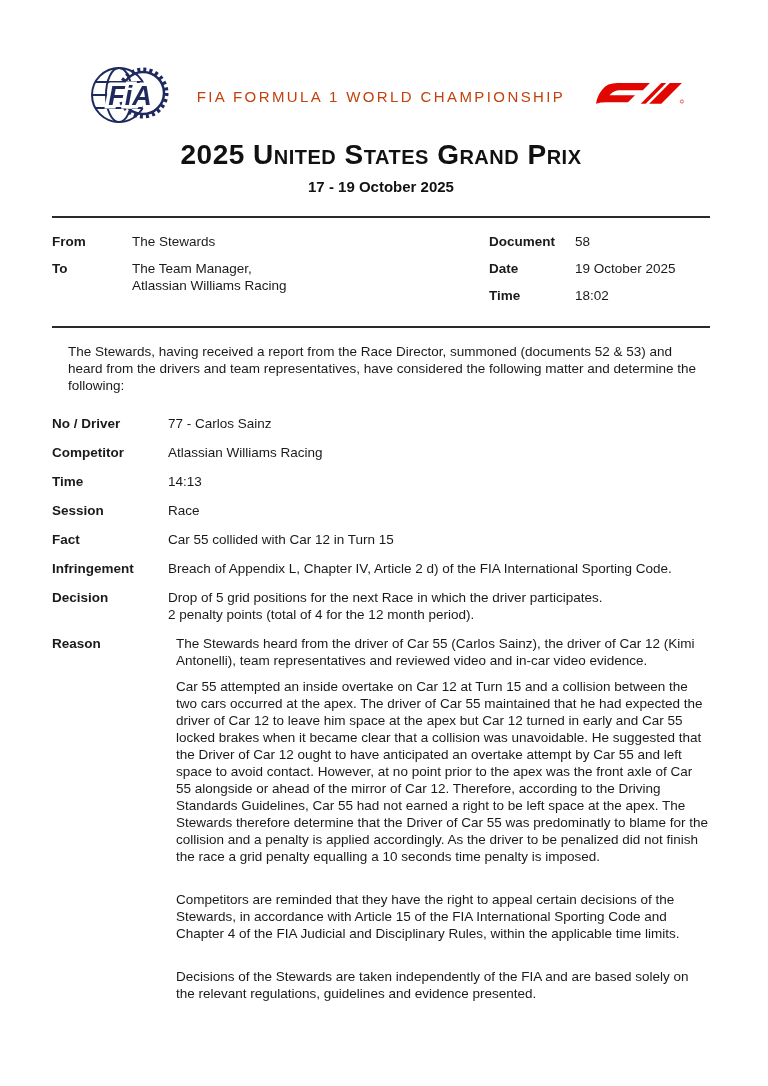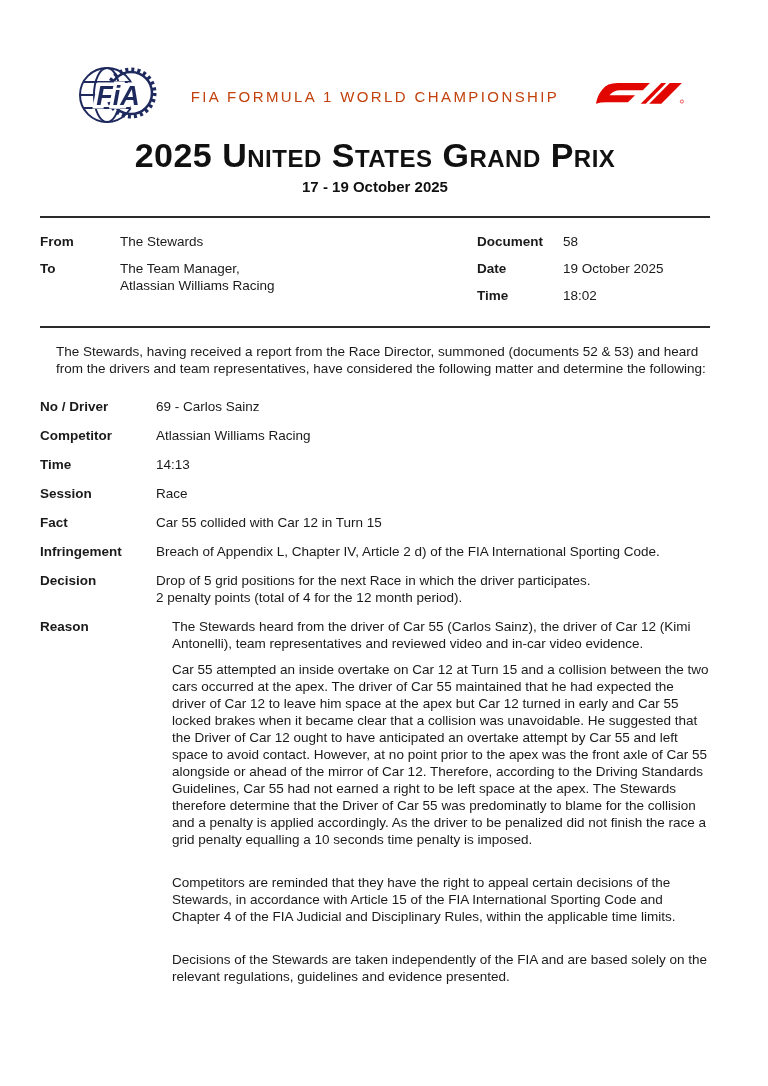--- a/index.html
+++ b/index.html
@@ -1,37 +1,37 @@
 <!DOCTYPE html>
 <html><head>
 <meta charset="utf-8">
 <style>
   html, body { margin: 0; padding: 0; background: #fff; }
   .page {
     width: 768px; height: 1086px; box-sizing: border-box;
-    padding: 64px 58px 0 40px;
+    padding: 64px 58px 0 52px;
     background: #ffffff; position: relative; overflow: hidden;
     font-family: "Liberation Sans", sans-serif;
     font-size: 13.5px; line-height: 17px; color: #1a1a1a;
   }
 
   
   .header-row { position: relative; height: 70px; }
   .fia-logo { position: absolute; left: 38px; top: -2px; }
   .champ-text {
     position: absolute; left: 50%; top: 24px; transform: translateX(-50%);
     font-size: 15px; letter-spacing: 2.4px; color: #c2410c; white-space: nowrap;
     font-weight: 400;
   }
   .f1-logo { position: absolute; right: 26px; top: 12px; }
 
   
   .event-title {
     text-align: center; font-weight: bold; font-variant: small-caps;
-    font-size: 34px; line-height: 30px; margin-top: 6px; letter-spacing: 0.5px;
+    font-size: 28px; line-height: 30px; margin-top: 6px; letter-spacing: 0.5px;
     color: #111;
   }
   .event-dates {
     text-align: center; font-weight: bold; font-size: 15px; line-height: 18px;
     margin-top: 8px; color: #111;
   }
 
   
   .meta-table {
     margin-top: 20px; border-top: 2px solid #2a2a2a; border-bottom: 2px solid #2a2a2a;
@@ -45,21 +45,21 @@
   .meta-value { flex: 1; }
 
   .intro { margin-top: 15px; margin-left: 16px; }
 
   
   .fields { margin-top: 21px; }
   .field-row { display: flex; margin-bottom: 12px; gap: 24px; }
   .field-label { font-weight: bold; width: 92px; flex-shrink: 0; }
   .field-value { flex: 1; }
 
-  .rp { margin: 0 0 9px 16px; }
+  .rp { margin: 0 0 9px 8px; }
   .rp-gap { margin-bottom: 26px; }
   .rp-last { margin-bottom: 0; }
 </style>
 </head>
 <body>
 
 <div class="page">
 
   <div class="header-row">
     <div class="fia-logo">
@@ -125,21 +125,21 @@
       </div>
     </div>
   </div>
 
   <div class="intro">The Stewards, having received a report from the Race Director, summoned (documents 52 &amp; 53) and heard from the drivers and team representatives, have considered the following matter and determine the following:</div>
 
   <div class="fields">
 
     <div class="field-row">
       <div class="field-label">No / Driver</div>
-      <div class="field-value">69 - Carlos Sainz</div>
+      <div class="field-value">77 - Carlos Sainz</div>
     </div>
 
     <div class="field-row">
       <div class="field-label">Competitor</div>
       <div class="field-value">Atlassian Williams Racing</div>
     </div>
 
     <div class="field-row">
       <div class="field-label">Time</div>
       <div class="field-value">14:13</div>

